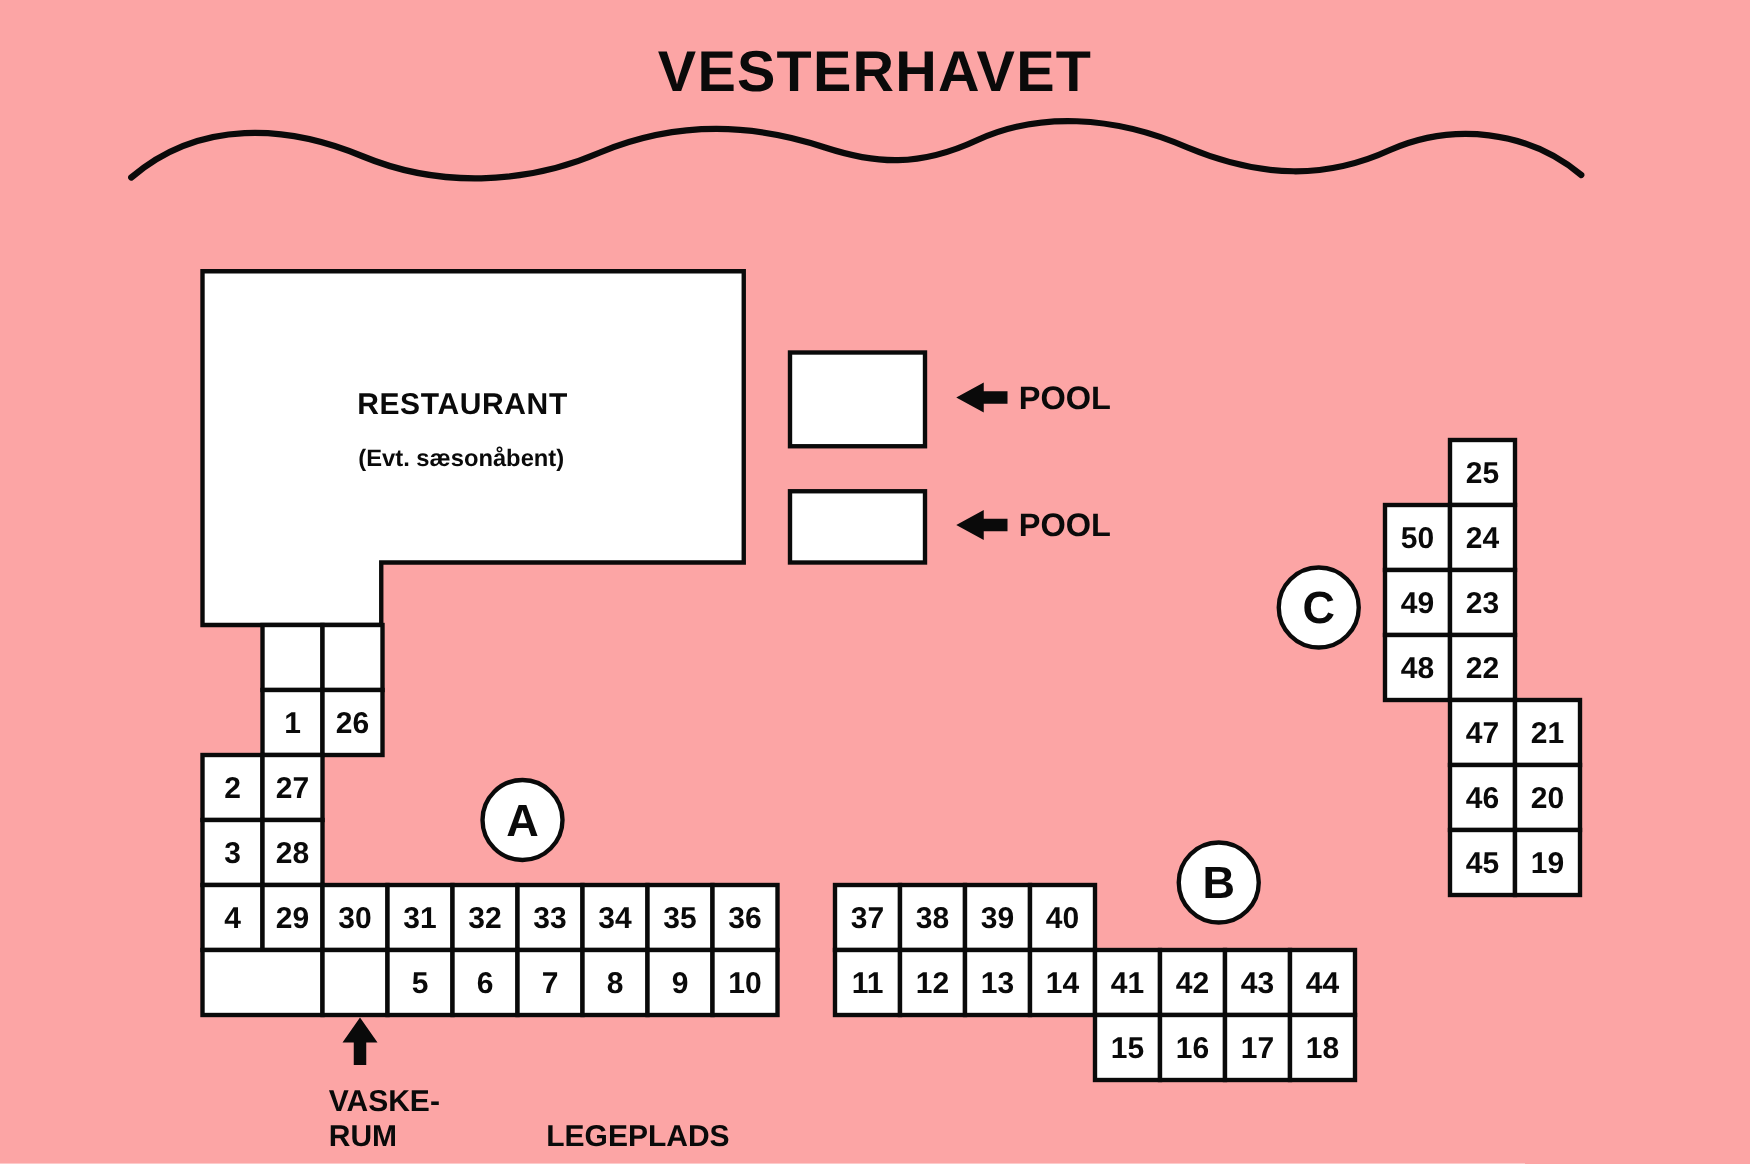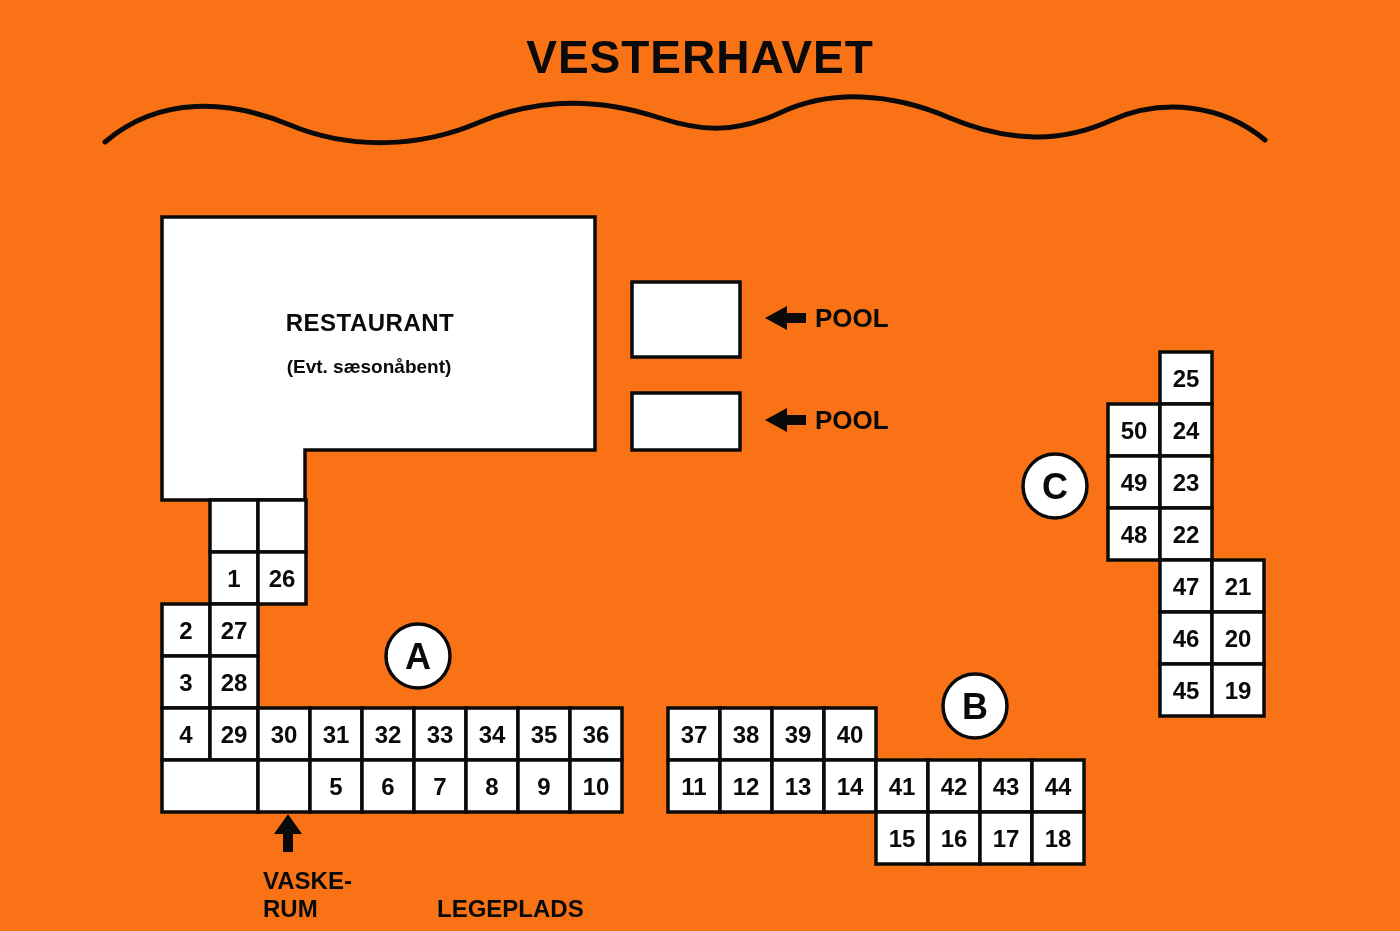--- a/index.html
+++ b/index.html
@@ -1,16 +1,16 @@
 <!DOCTYPE html>
 <html><head>
 <meta charset="utf-8">
 <style>
   html,body { margin:0; padding:0; background:#ffffff; }
-  .page { position:relative; width:1400px; height:931px; background:#f97316; overflow:hidden;text-align:right; }
+  .page { position:relative; width:1400px; height:931px; background:#fca5a5; overflow:hidden;text-align:right; }
   svg { display:block; }
   svg text { fill:#0a0a0a; font-family:"Liberation Sans", sans-serif; font-weight:bold; }
   .shape { fill:#ffffff; stroke:#0a0a0a; stroke-width:3.5; }
   .cell { fill:#ffffff; stroke:#0a0a0a; stroke-width:3.5; }
   .cell-num { font-size:24px; text-anchor:middle; }
   .icon { fill:#0a0a0a; stroke:none; }
   .wave { fill:none; stroke:#0a0a0a; stroke-width:5; stroke-linecap:round; }
   .t-title { font-size:46px; text-anchor:middle; letter-spacing:1px; }
   .t-rest { font-size:24px; text-anchor:middle; letter-spacing:0.5px; }
   .t-note { font-size:19px; text-anchor:middle; }

